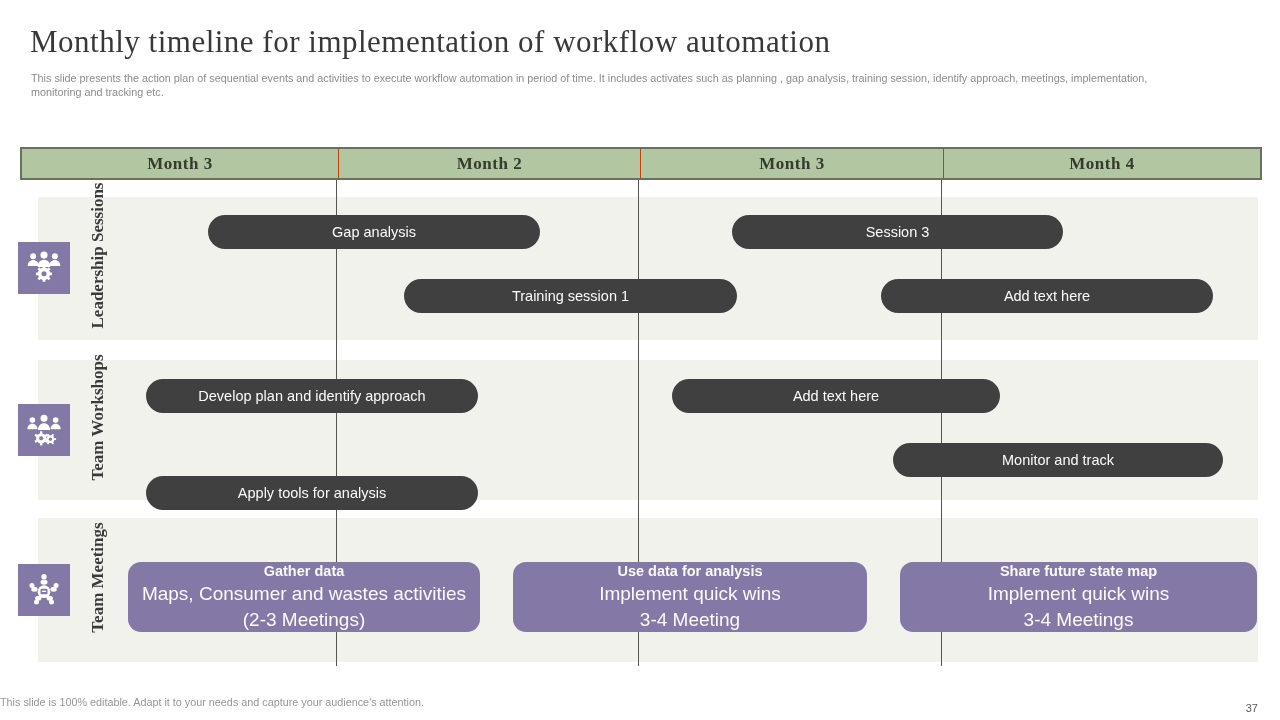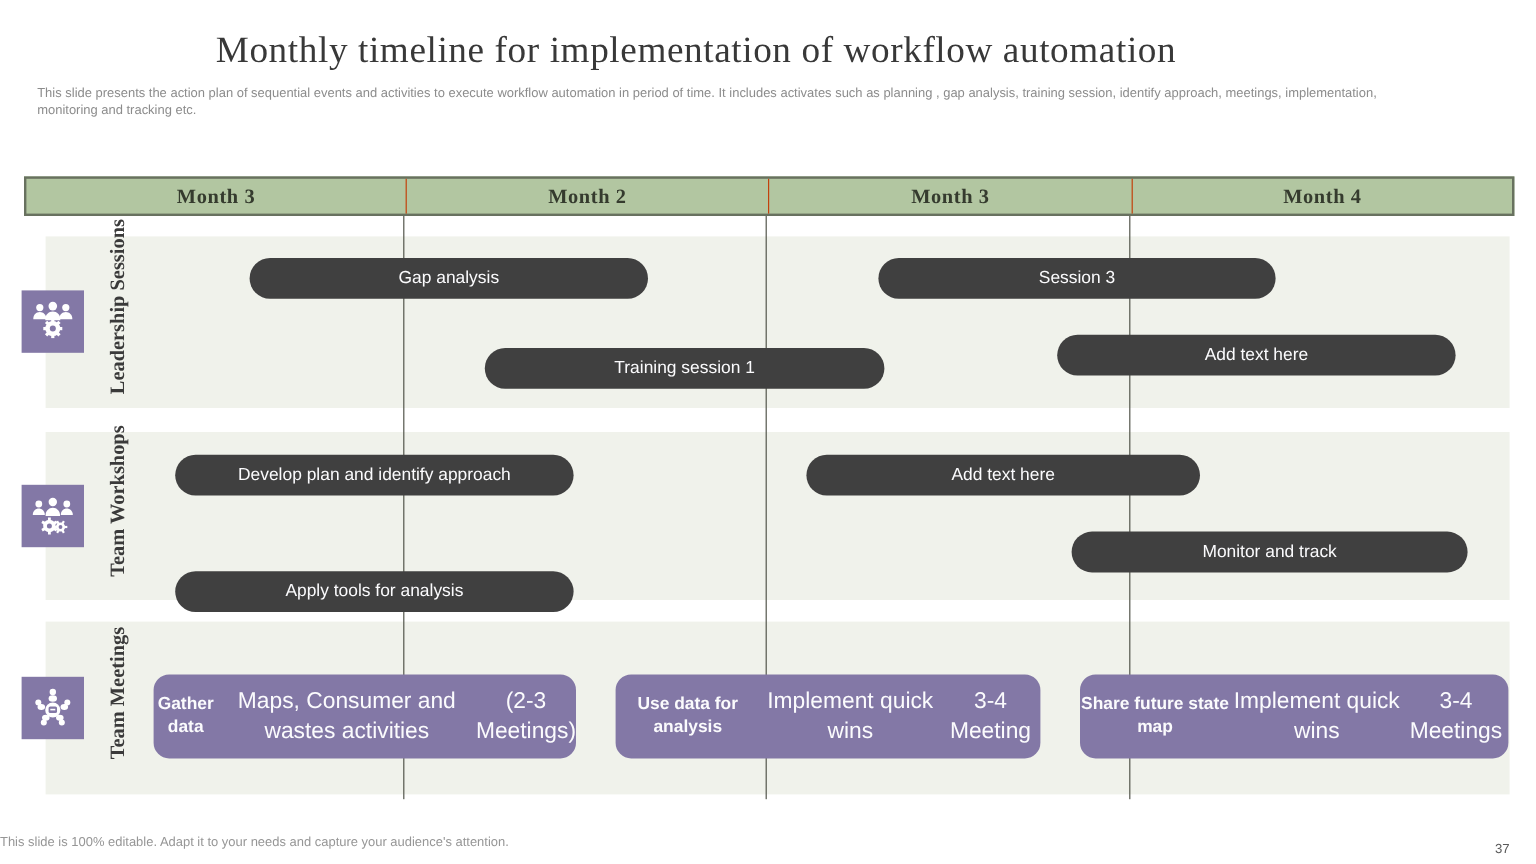--- a/index.html
+++ b/index.html
@@ -3,21 +3,21 @@
 <meta charset="utf-8">
 <style>
   * { margin:0; padding:0; box-sizing:border-box; }
   body { background:#fff; font-family:"Liberation Sans", sans-serif; }
   .slide {
     position:relative; width:1280px; height:720px; background:#ffffff; overflow:hidden;
   }
   .title {
     position:absolute; left:30px; top:24px; width:1100px;
     font-family:"Liberation Serif", serif; font-size:31px; font-weight:400;
-    color:#383838; letter-spacing:.5px;text-align:center;
+    color:#383838; letter-spacing:.5px;
   }
   .subtitle {
     position:absolute; left:31px; top:71px; width:1158px;
     font-size:10.8px; line-height:1.32; color:#8c8c8c;
   }
   .month-header {
     position:absolute; left:20px; top:147px; width:1242px; height:33px;
     display:flex; background:#b2c6a1; border:2px solid #68715f;
   }
   .month-cell {
@@ -46,21 +46,21 @@
     font-family:"Liberation Serif", serif; font-weight:bold; font-size:17px;
     line-height:1.12; color:#3a3a3a; z-index:2;
   }
   .pill {
     position:absolute; height:34px; border-radius:21px; background:#404040;
     color:#fbfbfd; font-size:14.5px; display:flex; align-items:center;
     justify-content:center; z-index:2; text-align:center;
   }
   .block {
     position:absolute; height:70px; border-radius:13px; background:#8378a6;
-    color:#fbfbfd; display:flex; flex-direction:row; align-items:center;
+    color:#fbfbfd; display:flex; flex-direction:column; align-items:center;
     justify-content:center; z-index:2; text-align:center; line-height:1.32;
   }
   .block .b-title { font-weight:bold; font-size:14.5px; }
   .block .b-line { font-size:19px; }
   .footer {
     position:absolute; left:0; top:696px; width:1280px; text-align:left;
     font-size:10.8px; color:#969696;
   }
   .page-num {
     position:absolute; right:22px; top:702px; font-size:11px; color:#5a5a5a;
@@ -110,21 +110,21 @@
           <circle cx="24" cy="31" r="7.5"></circle>
         </g>
       </g>
       <circle cx="24" cy="31" r="3" fill="#8378a6"></circle>
     </svg>
   </div>
   <div class="lane-label" style="left:23px; top:246px;">Leadership Sessions</div>
 
   <div class="pill" style="left:208px; top:215px; width:332px;">Gap analysis</div>
   <div class="pill" style="left:732px; top:215px; width:331px;">Session 3</div>
-  <div class="pill" style="left:404px; top:290px; width:333px;">Training session 1</div>
+  <div class="pill" style="left:404px; top:279px; width:333px;">Training session 1</div>
   <div class="pill" style="left:881px; top:279px; width:332px;">Add text here</div>
 
   <div class="lane-icon" style="top:404px">
     <svg width="40" height="40" viewBox="0 0 48 48">
       <g fill="#ffffff">
         <circle cx="10" cy="12" r="3.4"></circle>
         <path d="M4 22.5c0-3.3 2.7-6 6-6s6 2.7 6 6v.5H4z"></path>
         <circle cx="38" cy="12" r="3.4"></circle>
         <path d="M32 22.5c0-3.3 2.7-6 6-6s6 2.7 6 6v.5H32z"></path>
         <circle cx="24" cy="10" r="4.2"></circle>

